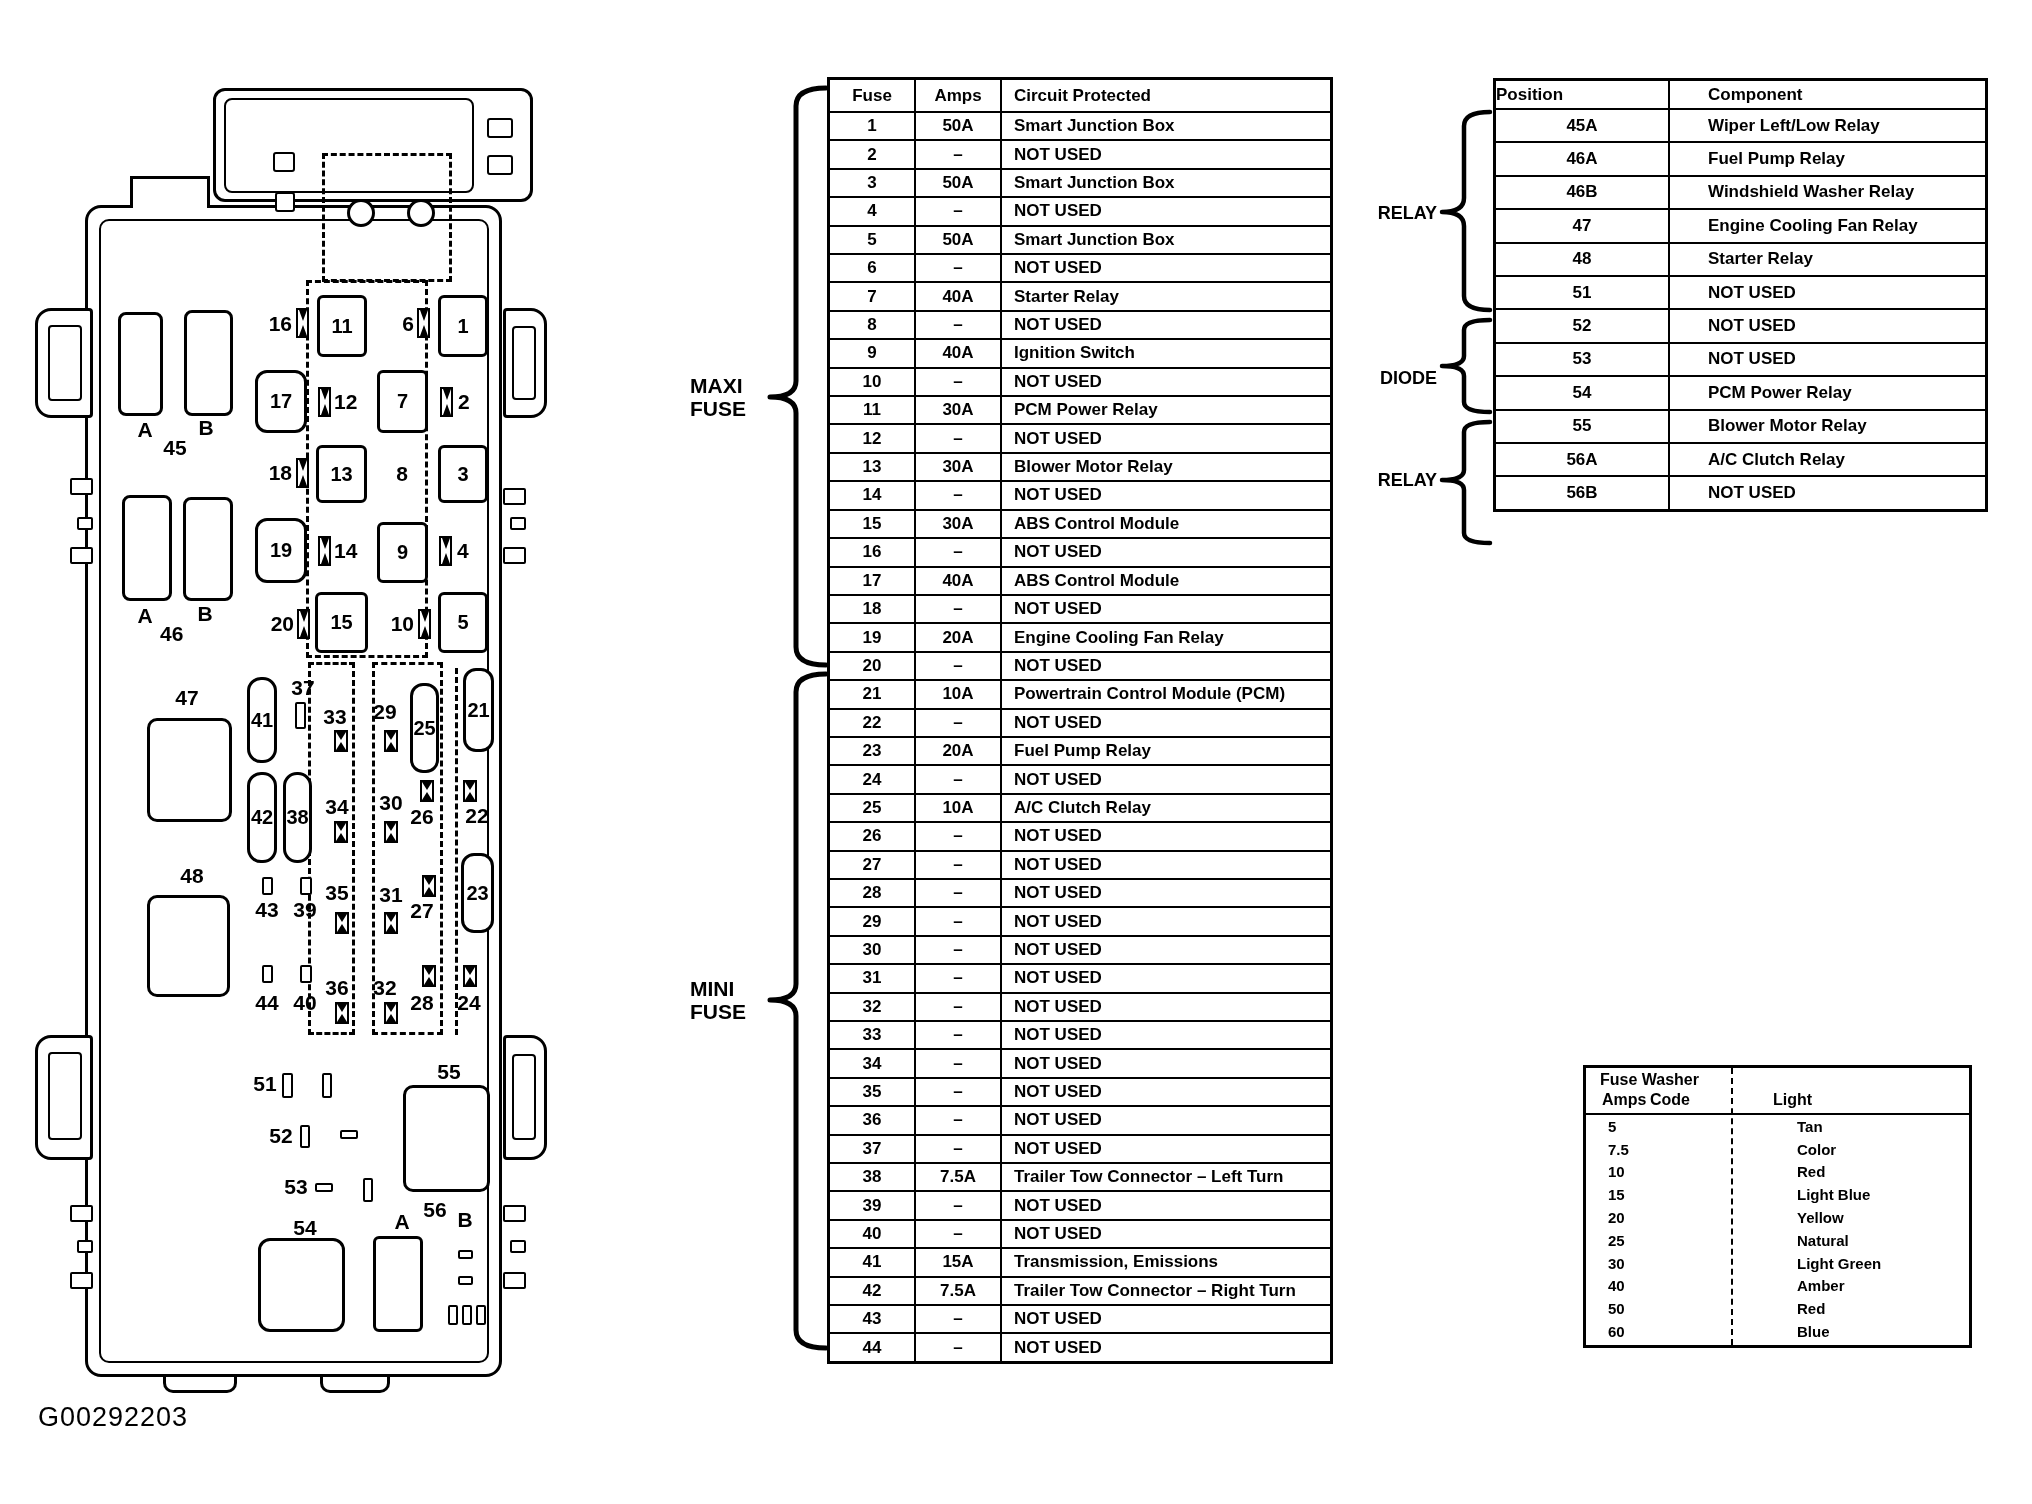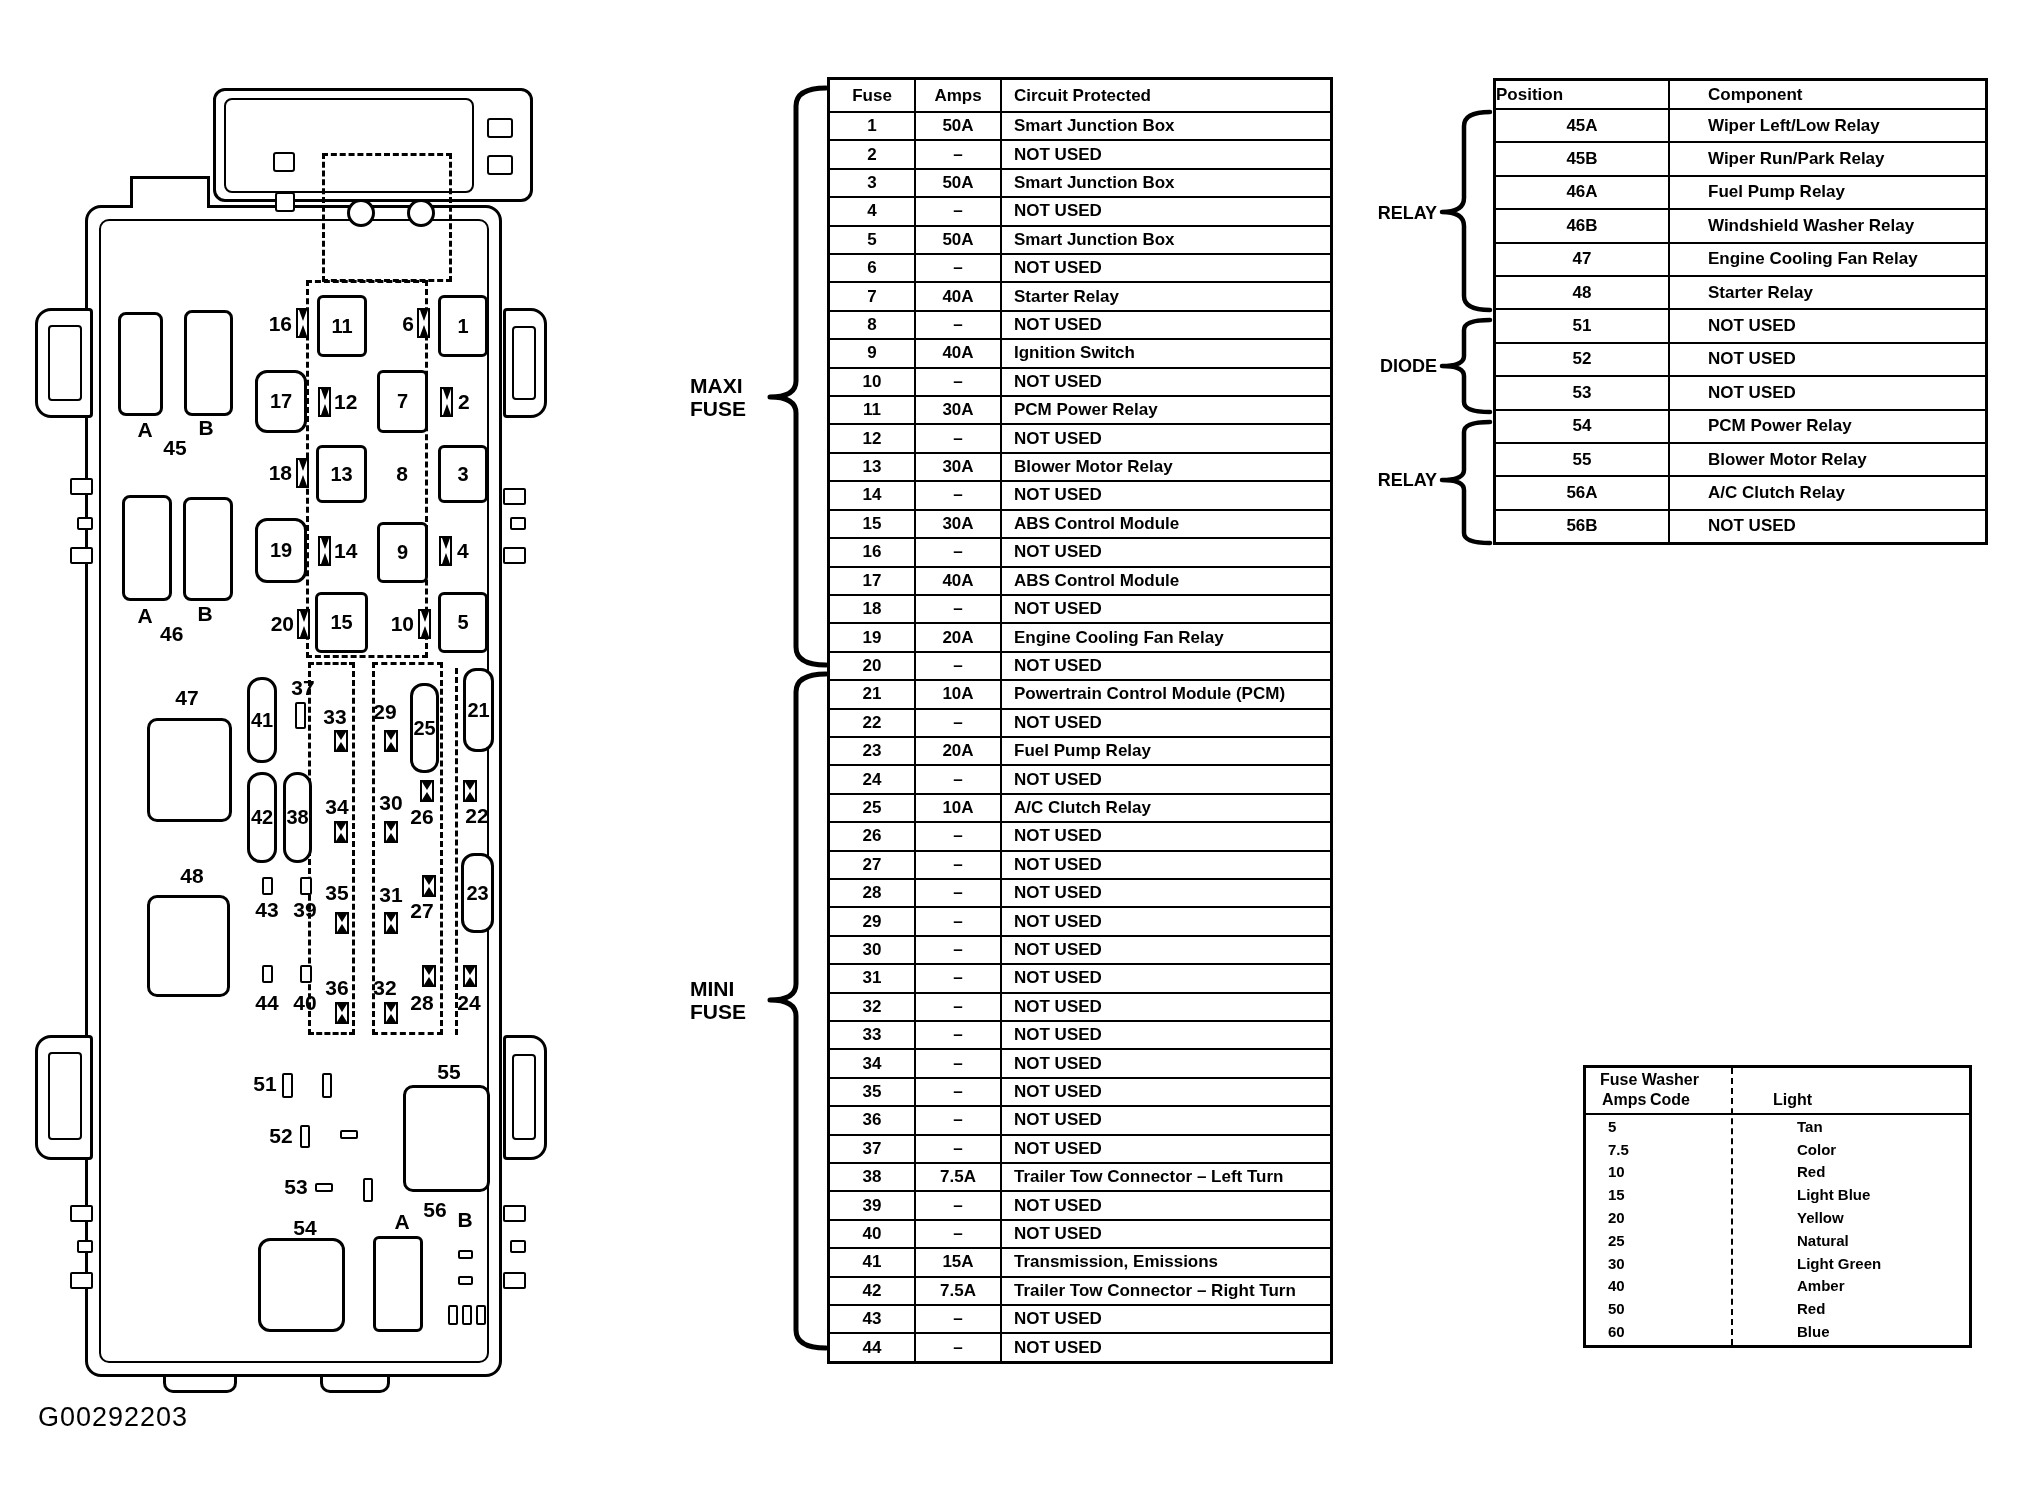--- a/index.html
+++ b/index.html
@@ -225,21 +225,21 @@
 
   <div class="abs bracelabel" style="left:690px;top:374px;width:72px">
     <div>MAXI</div>
     <div>FUSE</div>
   </div>
   <div class="abs bracelabel" style="left:690px;top:977px;width:72px">
     <div>MINI</div>
     <div>FUSE</div>
   </div>
   <div class="abs grouplabel" style="left:1355px;top:203px;width:82px">RELAY</div>
-  <div class="abs grouplabel" style="left:1355px;top:356px;width:82px">DIODE</div>
+  <div class="abs grouplabel" style="left:1355px;top:368px;width:82px">DIODE</div>
   <div class="abs grouplabel" style="left:1355px;top:470px;width:82px">RELAY</div>
 
   <div id="fuse-table" class="abs">
     <div class="trow head">
       <div class="tc tc0">Fuse</div>
       <div class="tc tc1">Amps</div>
       <div class="tc tc2">Circuit Protected</div>
     </div>
     <div id="fuse-rows">
         <div class="trow">
@@ -467,24 +467,20 @@
 
   <div id="pos-table" class="abs">
     <div class="prow head">
       <div class="pc pc0 hl">Position</div>
       <div class="pc pc1">Component</div>
     </div>
     <div id="pos-rows">
         <div class="prow">
           <div class="pc pc0">45A</div>
           <div class="pc pc1">Wiper Left/Low Relay</div>
-        </div>
-        <div class="prow">
-          <div class="pc pc0">45B</div>
-          <div class="pc pc1">Wiper Run/Park Relay</div>
         </div>
         <div class="prow">
           <div class="pc pc0">46A</div>
           <div class="pc pc1">Fuel Pump Relay</div>
         </div>
         <div class="prow">
           <div class="pc pc0">46B</div>
           <div class="pc pc1">Windshield Washer Relay</div>
         </div>
         <div class="prow">

